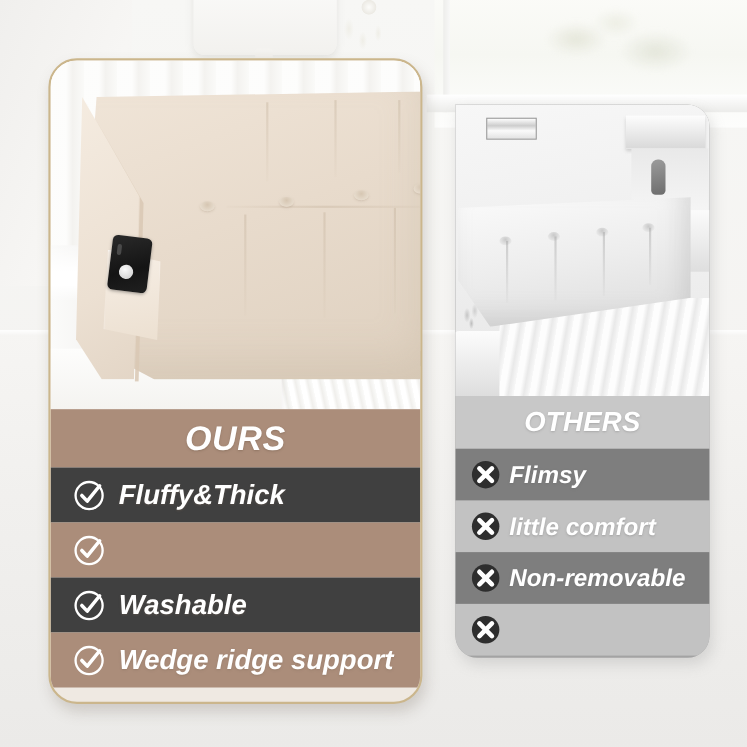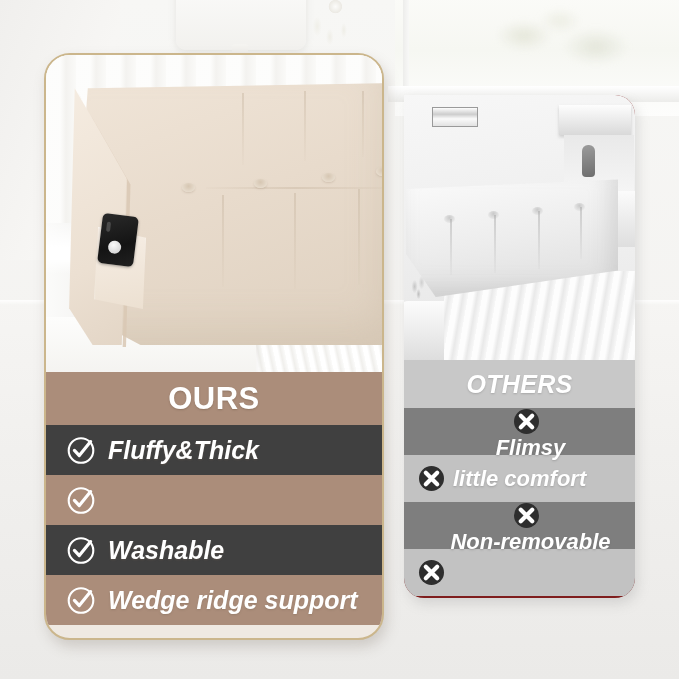--- a/index.html
+++ b/index.html
@@ -222,26 +222,26 @@
   .dark-knob {
     position: absolute;
     left: 330px; top: 264px; width: 14px; height: 14px;
     border-radius: 50%;
     background: radial-gradient(circle at 35% 30%, #4a4a4a, #141414);
   }
 
   
   .panel-others {
     position: absolute;
-    left: 404px; top: 95px;
+    left: 414px; top: 95px;
     width: 231px; height: 503px;
     border-radius: 0 20px 20px 20px;
     overflow: hidden;
     box-shadow: 3px 6px 12px rgba(150,150,150,.28);
-    background: #7f1d1d;
+    background: #a3a3a3;
     z-index: 2;
   }
   .others-photo {
     position: absolute;
     left: 0; top: 0; width: 100%; height: 265px;
     overflow: hidden;
     filter: grayscale(1);
     background: linear-gradient(180deg, #fafafa 0%, #f0f0f0 50%, #e6e6e6 100%);
   }
   .o-wall {
@@ -310,20 +310,21 @@
   .ours-header {
     position: absolute;
     left: 0; top: 317px; width: 100%; height: 53px;
     background: #ab8d7a;
     display: flex; align-items: center; justify-content: center;
   }
   .ours-header-text {
     color: #ffffff;
     font-size: 31px;
     font-weight: bold;
+    font-style: italic;
     letter-spacing: .5px;
     text-shadow: 0 1px 2px rgba(110,88,70,.45);
   }
   .ours-rows {
     position: absolute;
     left: 0; top: 370px; width: 100%;
   }
   .row-ours {
     height: 50px;
     display: flex;
@@ -364,21 +365,21 @@
     position: absolute;
     left: 0; top: 313px; width: 100%;
   }
   .row-others {
     height: 47px;
     display: flex;
     align-items: center;
     padding-left: 14px;
     box-sizing: border-box;
   }
-  .row-others.dark  { background: #7e7e7e; flex-direction: column; }
+  .row-others.dark  { background: #7e7e7e; }
   .row-others.light { background: #c2c2c2; }
   .row-others-label {
     color: #ffffff;
     font-size: 22px;
     font-style: italic;
     font-weight: bold;
     margin-left: 8px;
     text-shadow: 0 1px 2px rgba(100,100,100,.35);
     white-space: nowrap;
   }

